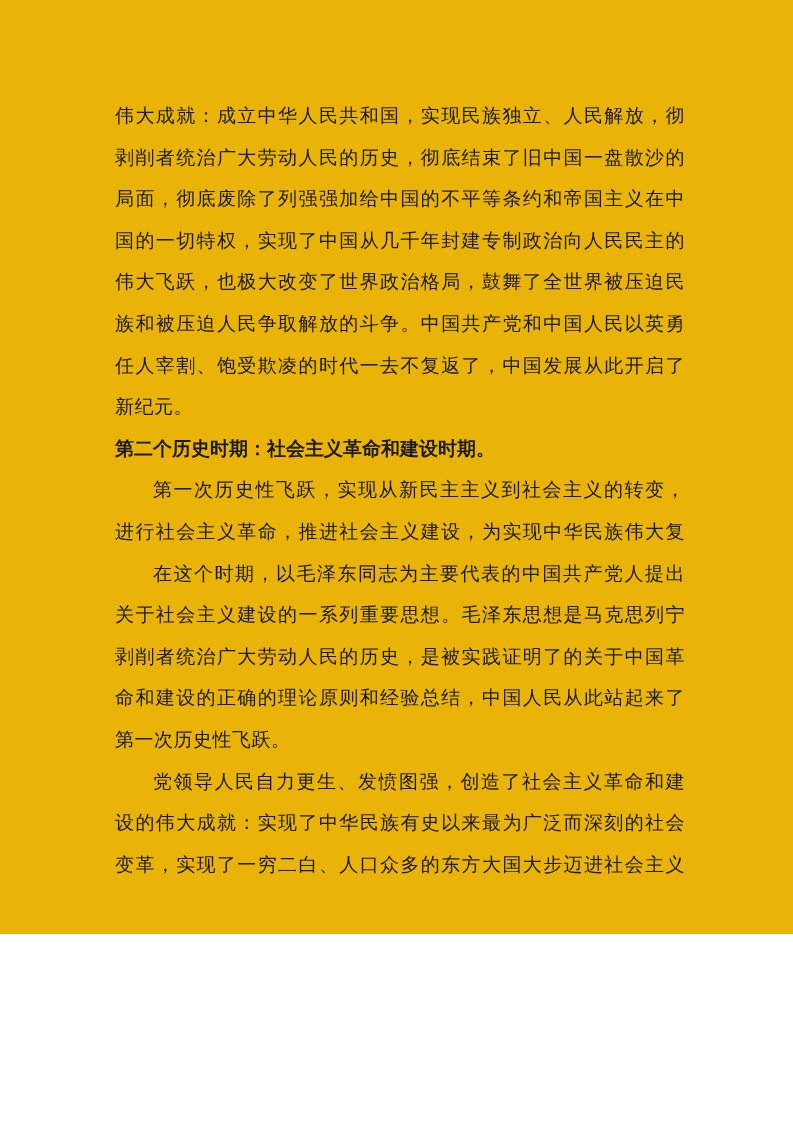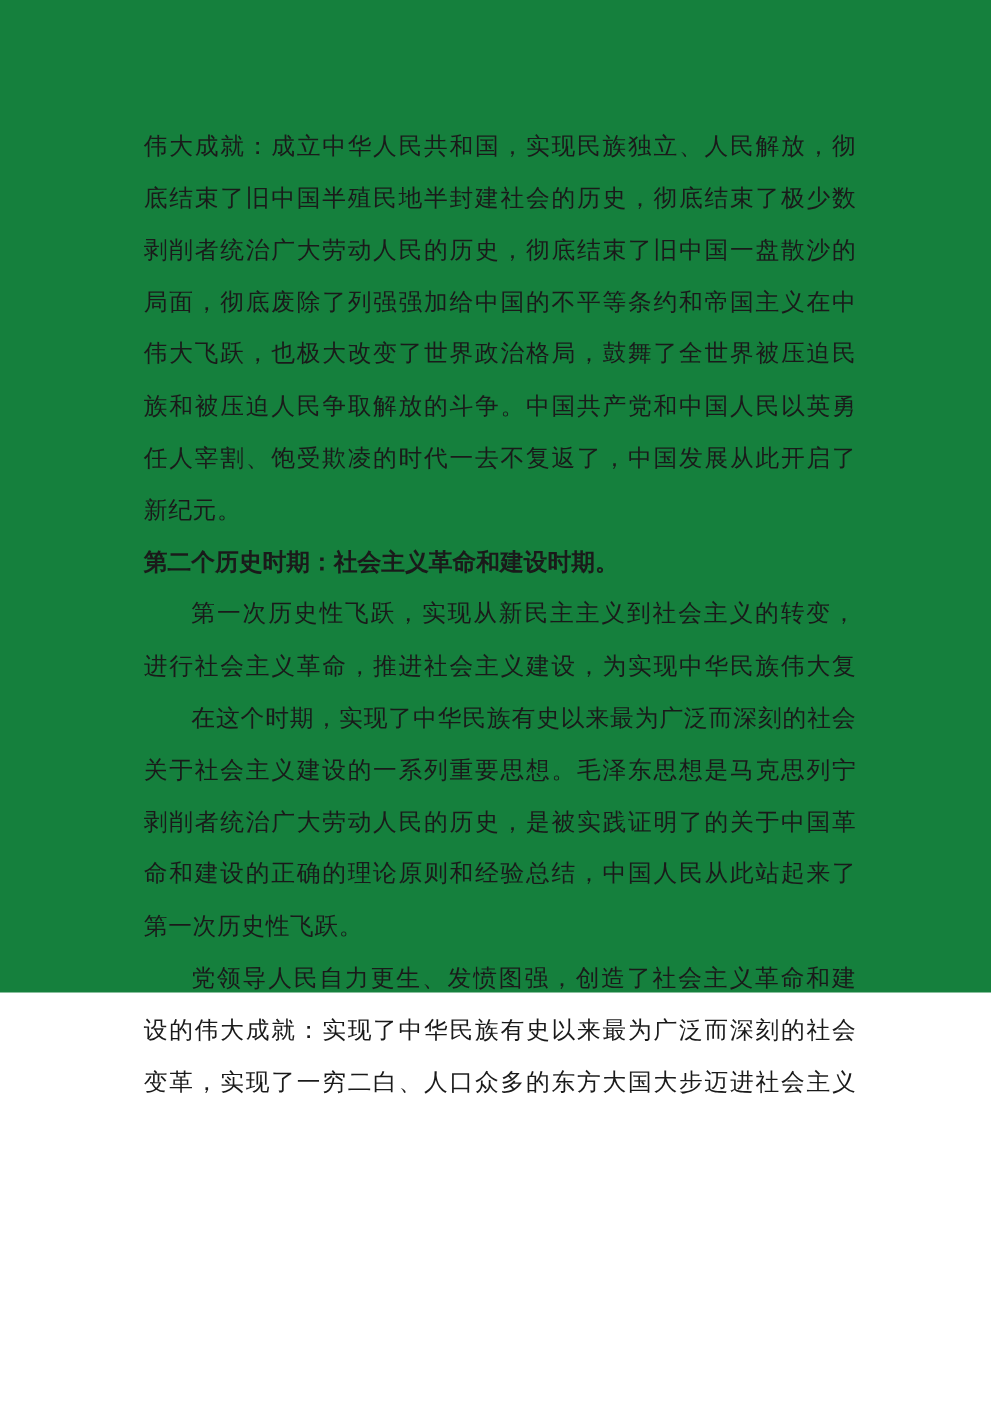--- a/index.html
+++ b/index.html
@@ -6,23 +6,23 @@
     margin: 0;
     padding: 0;
     width: 793px;
     height: 1122px;
     background: #ffffff;
     overflow: hidden;
   }
   .page {
     position: relative;
     width: 793px;
-    height: 794px;
-    background: #15803d;
-    font-family: Liberation Serif, serif;
+    height: 934px;
+    background: #eab308;
+    font-family: Liberation Mono, monospace;
   }
   .content {
     position: absolute;
     top: 97px;
     left: 115px;
     width: 570px;
     color: #1a1a1a;
   }
   .line {
     font-size: 19px;
@@ -48,38 +48,38 @@
   }
 </style>
 </head>
 <body>
 
 <div class="page">
   <div class="content">
 
     <div>
       <div class="line">伟大成就：成立中华人民共和国，实现民族独立、人民解放，彻</div>
-      <div class="line">底结束了旧中国半殖民地半封建社会的历史，彻底结束了极少数</div>
       <div class="line">剥削者统治广大劳动人民的历史，彻底结束了旧中国一盘散沙的</div>
       <div class="line">局面，彻底废除了列强强加给中国的不平等条约和帝国主义在中</div>
+      <div class="line">国的一切特权，实现了中国从几千年封建专制政治向人民民主的</div>
       <div class="line">伟大飞跃，也极大改变了世界政治格局，鼓舞了全世界被压迫民</div>
       <div class="line">族和被压迫人民争取解放的斗争。中国共产党和中国人民以英勇</div>
       <div class="line">任人宰割、饱受欺凌的时代一去不复返了，中国发展从此开启了</div>
       <div class="line para-end">新纪元。</div>
     </div>
 
     <div class="line heading">第二个历史时期：社会主义革命和建设时期。</div>
 
     <div>
       <div class="line indent">第一次历史性飞跃，实现从新民主主义到社会主义的转变，</div>
       <div class="line">进行社会主义革命，推进社会主义建设，为实现中华民族伟大复</div>
     </div>
 
     <div>
-      <div class="line indent">在这个时期，实现了中华民族有史以来最为广泛而深刻的社会</div>
+      <div class="line indent">在这个时期，以毛泽东同志为主要代表的中国共产党人提出</div>
       <div class="line">关于社会主义建设的一系列重要思想。毛泽东思想是马克思列宁</div>
       <div class="line">剥削者统治广大劳动人民的历史，是被实践证明了的关于中国革</div>
       <div class="line">命和建设的正确的理论原则和经验总结，中国人民从此站起来了</div>
       <div class="line para-end">第一次历史性飞跃。</div>
     </div>
 
     <div>
       <div class="line indent">党领导人民自力更生、发愤图强，创造了社会主义革命和建</div>
       <div class="line">设的伟大成就：实现了中华民族有史以来最为广泛而深刻的社会</div>
       <div class="line">变革，实现了一穷二白、人口众多的东方大国大步迈进社会主义</div>

